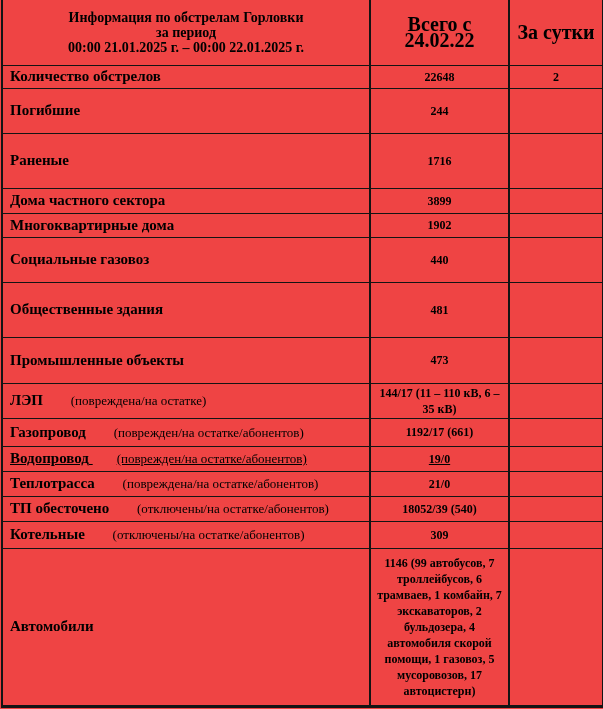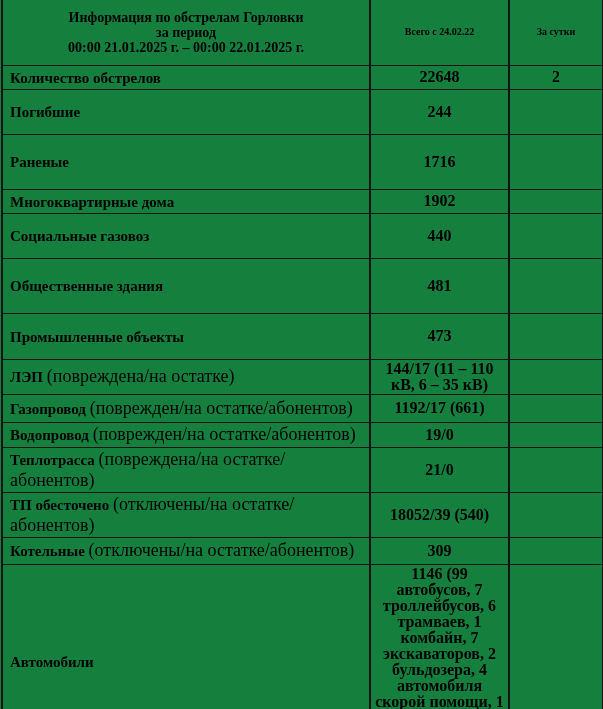--- a/index.html
+++ b/index.html
@@ -5,21 +5,21 @@
   html, body {
     margin: 0;
     padding: 0;
     background: #ffffff;
     font-family: "Liberation Serif", "DejaVu Serif", serif;
     color: #000000;
   }
   .doc {
     width: 603px;
     height: 709px;
-    background: #15803d;
+    background: #ef4444;
     overflow: hidden;
   }
   table.report {
     border-collapse: collapse;
     table-layout: fixed;
     width: 601px;
     margin-left: 1px;
     border-left: 2px solid #141414;
     border-right: 2px solid #141414;
     border-bottom: 3px solid #141414;
@@ -38,38 +38,39 @@
   }
   thead .cell { border-top: none; }
   .label-cell {
     text-align: left;
     padding-left: 7px;
     font-weight: bold;
     font-size: 15px;
   }
   .label-cell .note {
     font-weight: normal;
-    font-size: 18px;
+    font-size: 13px;
+    margin-left: 24px;
   }
   .num-cell {
     text-align: center;
     font-weight: bold;
-    font-size: 16px;
+    font-size: 12px;
     line-height: 16px;
     padding-left: 2px;
     padding-right: 2px;
   }
   .header-title {
     text-align: center;
     font-weight: bold;
     font-size: 14px;
     line-height: 15px;
     padding-left: 3px;
   }
-  th.num-cell { font-size: 10px; }
+  th.num-cell { font-size: 20px; }
 </style>
 </head>
 <body>
 
 <div class="doc">
   <table class="report">
     <colgroup>
       <col class="c1">
       <col class="c2">
       <col class="c3">
@@ -94,20 +95,25 @@
         <tr class="data-row" style="height: 45px;">
     <td class="cell label-cell"><span class="lbl">Погибшие</span> <span class="note"></span></td>
     <td class="cell num-cell">244</td>
     <td class="cell num-cell"></td>
   </tr>
         <tr class="data-row" style="height: 55px; margin-left: 14px;">
     <td class="cell label-cell"><span class="lbl">Раненые</span> <span class="note"></span></td>
     <td class="cell num-cell">1716</td>
     <td class="cell num-cell"></td>
   </tr>
+        <tr class="data-row" style="height: 25px;">
+    <td class="cell label-cell"><span class="lbl">Дома частного сектора</span> <span class="note"></span></td>
+    <td class="cell num-cell">3899</td>
+    <td class="cell num-cell"></td>
+  </tr>
         <tr class="data-row" style="height: 24px; margin-top: 28px;">
     <td class="cell label-cell"><span class="lbl">Многоквартирные дома</span> <span class="note"></span></td>
     <td class="cell num-cell">1902</td>
     <td class="cell num-cell"></td>
   </tr>
         <tr class="data-row" style="height: 45px;">
     <td class="cell label-cell"><span class="lbl">Социальные газовоз</span> <span class="note"></span></td>
     <td class="cell num-cell">440</td>
     <td class="cell num-cell"></td>
   </tr>
@@ -124,21 +130,21 @@
         <tr class="data-row" style="height: 34px;">
     <td class="cell label-cell"><span class="lbl">ЛЭП</span> <span class="note">(повреждена/на остатке)</span></td>
     <td class="cell num-cell">144/17 (11 – 110 кВ, 6 – 35 кВ)</td>
     <td class="cell num-cell"></td>
   </tr>
         <tr class="data-row" style="height: 28px;">
     <td class="cell label-cell"><span class="lbl">Газопровод</span> <span class="note">(поврежден/на остатке/абонентов)</span></td>
     <td class="cell num-cell">1192/17 (661)</td>
     <td class="cell num-cell"></td>
   </tr>
-        <tr class="data-row" style="height: 25px;">
+        <tr class="data-row" style="height: 25px; text-decoration: underline;">
     <td class="cell label-cell"><span class="lbl">Водопровод</span> <span class="note">(поврежден/на остатке/абонентов)</span></td>
     <td class="cell num-cell">19/0</td>
     <td class="cell num-cell"></td>
   </tr>
         <tr class="data-row" style="height: 25px;">
     <td class="cell label-cell"><span class="lbl">Теплотрасса</span> <span class="note">(повреждена/на остатке/абонентов)</span></td>
     <td class="cell num-cell">21/0</td>
     <td class="cell num-cell"></td>
   </tr>
         <tr class="data-row" style="height: 25px;">

